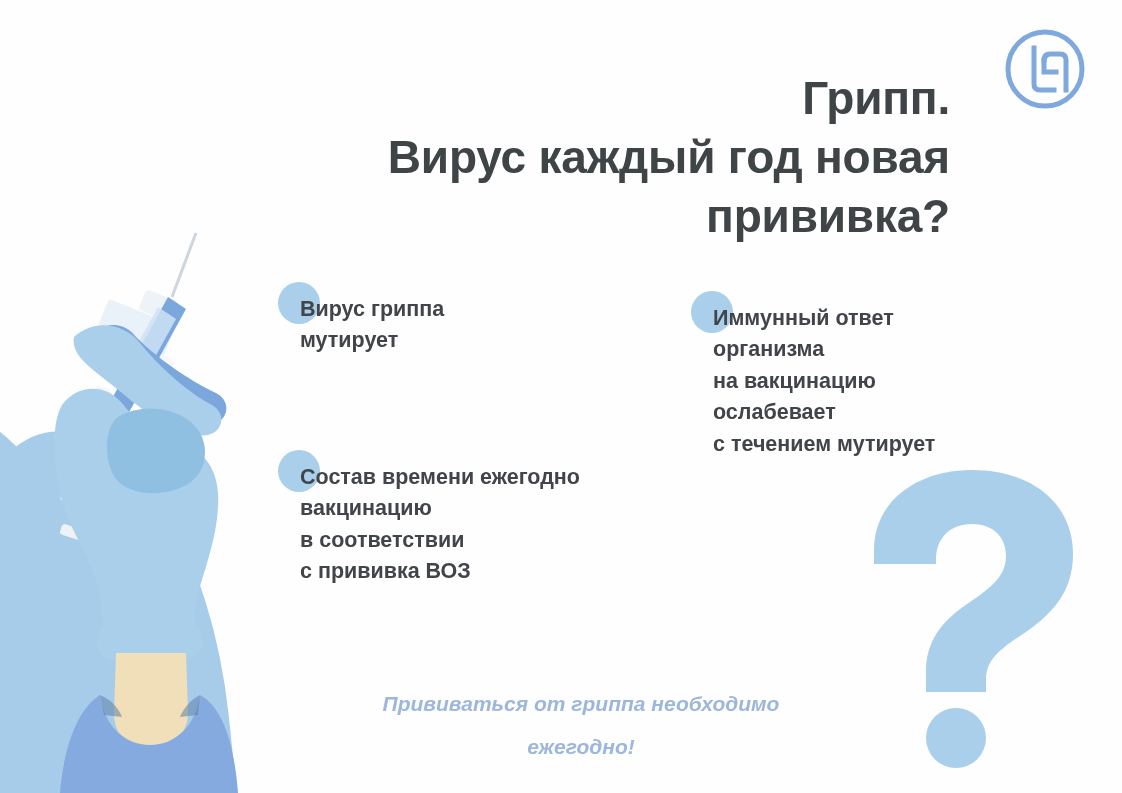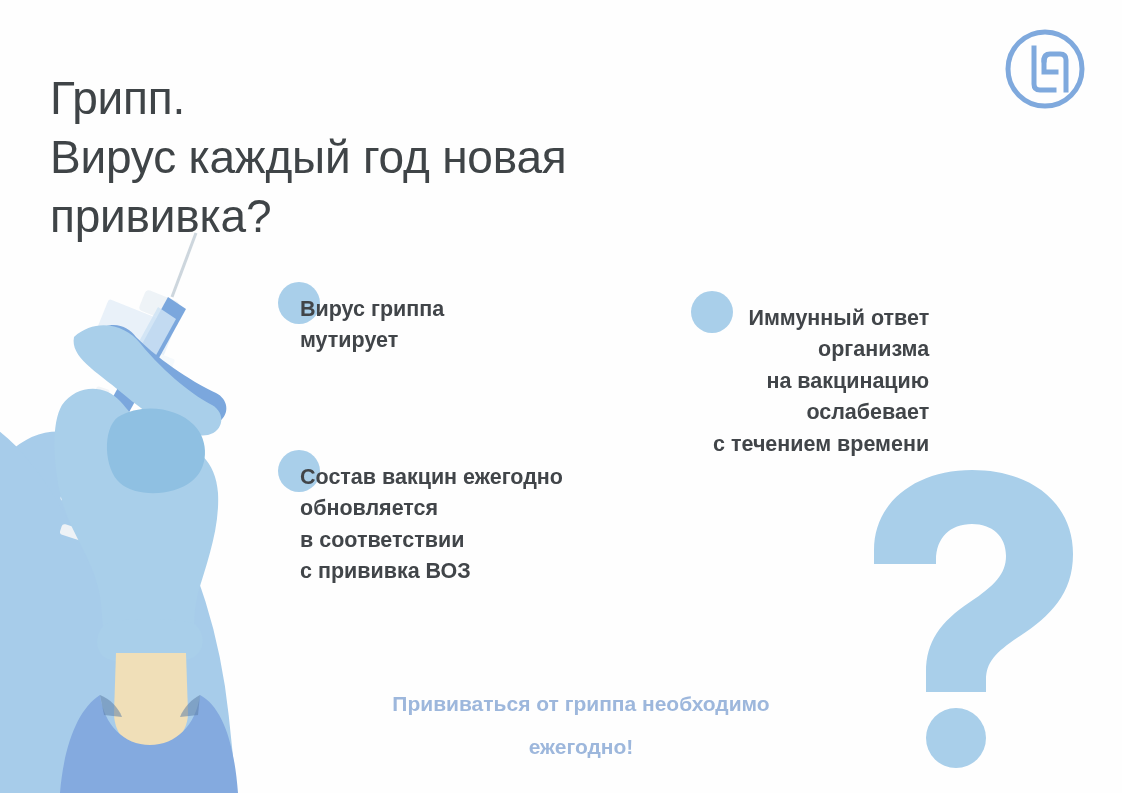--- a/index.html
+++ b/index.html
@@ -38,23 +38,24 @@
   }
 
   
   .title {
     position: absolute;
     left: 50px;
     top: 38px;
     width: 900px;
     color: #3f4447;
     font-size: 46px;
-    font-weight: 400;
+    font-weight: 700;
     line-height: 1.28;
     letter-spacing: -0.2px;
+    text-align: right;
   }
   .title .tline { display: block; white-space: nowrap; }
 
   
   .illo {
     position: absolute;
     left: 0;
     top: 225px;
     width: 310px;
     height: 568px;
@@ -79,21 +80,21 @@
     z-index: 0;
   }
   .bullet .btext {
     position: relative;
     z-index: 1;
   }
   .bullet .bline { display: block; white-space: nowrap; }
 
   #bullet-virus   { left: 300px; top: 294px; }
   #bullet-vaccine { left: 300px; top: 462px; }
-  #bullet-immune  { left: 713px; top: 303px; text-align: right; }
+  #bullet-immune  { left: 713px; top: 303px; }
 
   
   .qmark {
     position: absolute;
     left: 868px;
     top: 468px;
     width: 215px;
     height: 300px;
   }
 
@@ -101,20 +102,21 @@
   .footer {
     position: absolute;
     left: 231px;
     top: 682px;
     width: 700px;
     text-align: center;
     color: #9db7dc;
     font-size: 21px;
     font-weight: 700;
     line-height: 2.05;
+    font-style: italic;
   }
   .footer .fline { display: block; }
 </style>
 </head>
 <body>
 
 <div id="slide">
 
   <div class="bg-left-wedge"></div>
 
@@ -191,35 +193,35 @@
     <span class="dot"></span>
     <span class="btext">
       <span class="bline">Вирус гриппа</span>
       <span class="bline">мутирует</span>
     </span>
   </div>
 
   <div class="bullet" id="bullet-vaccine">
     <span class="dot"></span>
     <span class="btext">
-      <span class="bline">Состав вакцин ежегодно</span>
-      <span class="bline">обновляется</span>
+      <span class="bline">Состав времени ежегодно</span>
+      <span class="bline">вакцинацию</span>
       <span class="bline">в соответствии</span>
       <span class="bline">с прививка ВОЗ</span>
     </span>
   </div>
 
   <div class="bullet" id="bullet-immune">
     <span class="dot"></span>
     <span class="btext">
       <span class="bline">Иммунный ответ</span>
       <span class="bline">организма</span>
       <span class="bline">на вакцинацию</span>
       <span class="bline">ослабевает</span>
-      <span class="bline">с течением времени</span>
+      <span class="bline">с течением мутирует</span>
     </span>
   </div>
 
   <div class="qmark">
     <svg viewBox="0 0 215 300" width="215" height="300" aria-hidden="true">
       <path d="M6 82 C 6 34, 48 2, 104 2 C 162 2, 205 34, 205 86
                C 205 126, 182 148, 152 168 C 128 184, 118 194, 118 212
                L 118 224 L 58 224 L 58 204 C 58 174, 72 154, 102 134
                C 126 118, 138 106, 138 88 C 138 68, 124 56, 104 56
                C 82 56, 68 70, 68 92 L 68 96 L 6 96 Z" fill="#a9cfea"></path>

